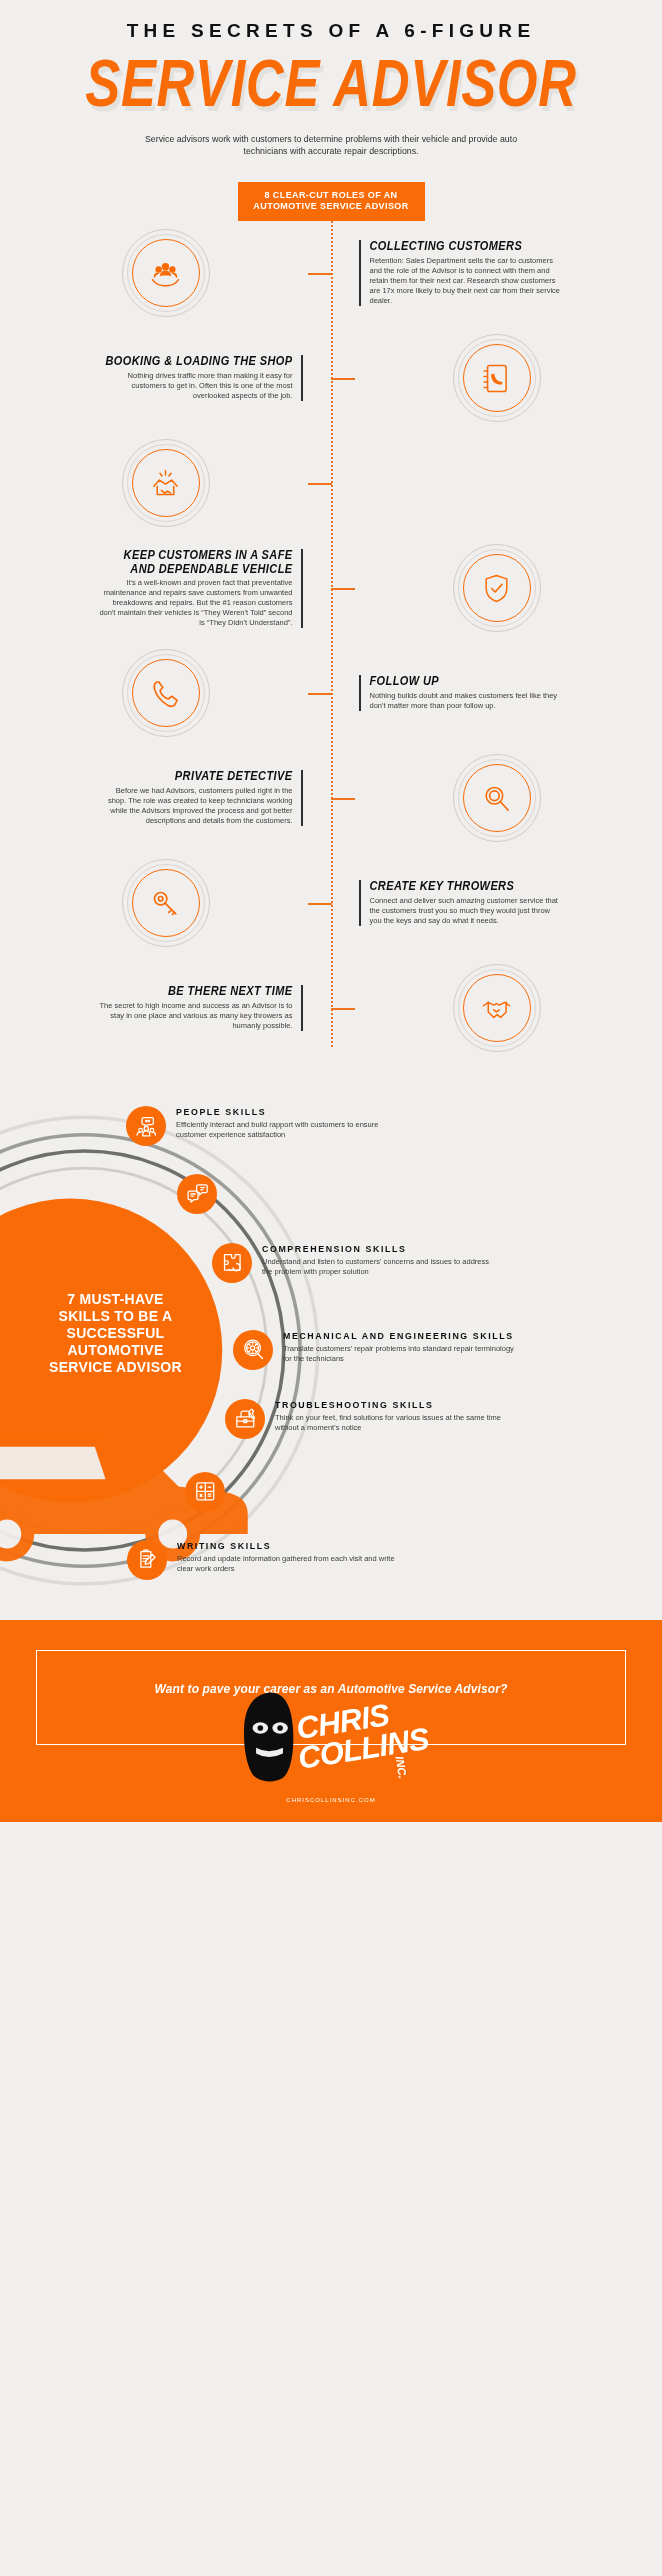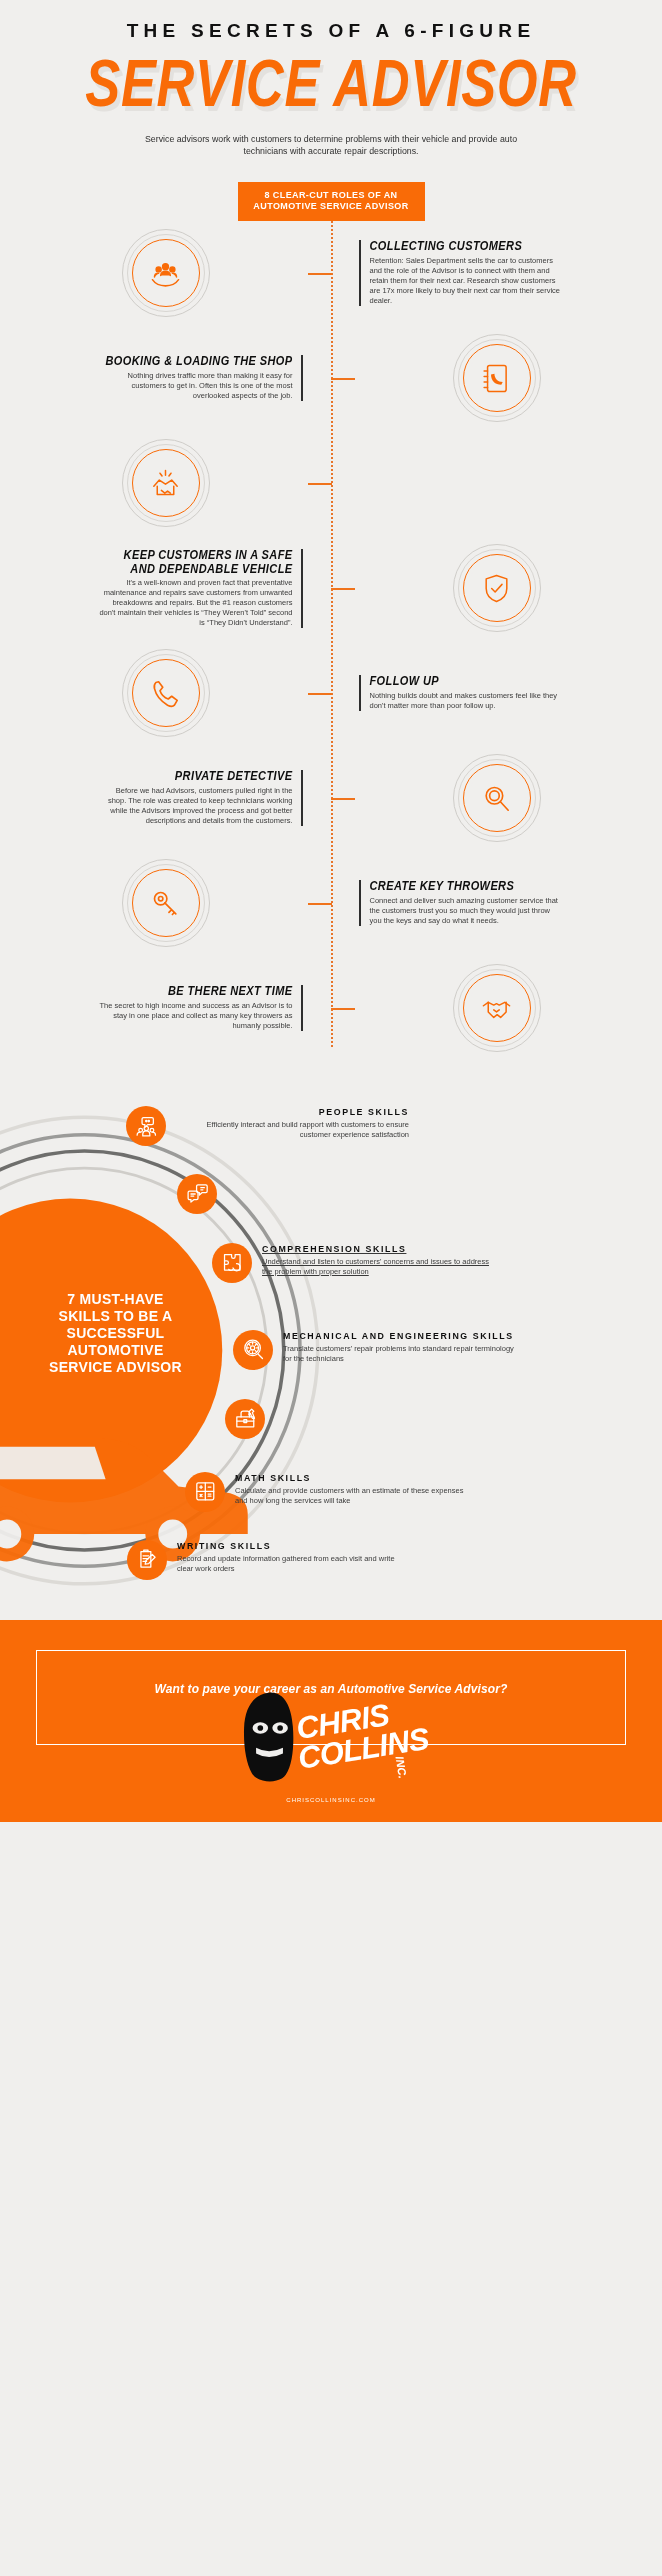--- a/index.html
+++ b/index.html
@@ -388,21 +388,21 @@
             <div class="role-title">CREATE KEY THROWERS</div>
             <div class="role-body">Connect and deliver such amazing customer service that the customers trust you so much they would just throw you the keys and say do what it needs.</div>
           </div>
         </div>
       </div>
       <div class="role left-text">
         <div class="connector"></div>
         <div class="half txt">
           <div class="txtblock">
             <div class="role-title">BE THERE NEXT TIME</div>
-            <div class="role-body">The secret to high income and success as an Advisor is to stay in one place and collect as many key throwers as humanly possible.</div>
+            <div class="role-body">The secret to high income and success as an Advisor is to stay in one place and various as many key throwers as humanly possible.</div>
           </div>
         </div>
         <div class="half icon">
           <div class="ringwrap">
             <div class="ring r1"></div>
             <div class="ring r2"></div>
             <div class="ring r3"></div>
             <div class="circ-inner">
               <svg viewBox="0 0 48 48">
                 <g fill="none" stroke="#f96b07" stroke-width="2.2" stroke-linecap="round" stroke-linejoin="round">
@@ -434,21 +434,21 @@
       </g>
     </svg>
     <div class="skills-title">
       <div>7 MUST-HAVE</div>
       <div>SKILLS TO BE A</div>
       <div>SUCCESSFUL</div>
       <div>AUTOMOTIVE</div>
       <div>SERVICE ADVISOR</div>
     </div>
     <div id="skills-list">
-        <div class="skill-row" style="left: 126px; top: 24px; text-align: right;">
+        <div class="skill-row" style="left: 126px; top: 24px;">
           <div class="skill-dot">
             <svg viewBox="0 0 32 32">
               <g fill="none" stroke="#ffffff" stroke-width="1.8" stroke-linecap="round" stroke-linejoin="round">
                 <path d="M12 5h12a2 2 0 012 2v6a2 2 0 01-2 2h-6l-4 4v-4h-2a2 2 0 01-2-2V7a2 2 0 012-2z"></path>
                 <circle cx="16" cy="10" r="1"></circle>
                 <circle cx="19.5" cy="10" r="1"></circle>
                 <circle cx="16" cy="20.5" r="3"></circle>
                 <circle cx="8" cy="23" r="2.6"></circle>
                 <circle cx="24" cy="23" r="2.6"></circle>
                 <path d="M11 29c0-2.8 2.2-5 5-5s5 2.2 5 5v2h-10z"></path>
@@ -467,21 +467,21 @@
             <svg viewBox="0 0 32 32">
               <g fill="none" stroke="#ffffff" stroke-width="1.8" stroke-linecap="round" stroke-linejoin="round">
                 <path d="M17 4h11a2 2 0 012 2v7a2 2 0 01-2 2h-5l-4 3.5V15h-2a2 2 0 01-2-2V6a2 2 0 012-2z"></path>
                 <path d="M21 8h5M21 11h3"></path>
                 <path d="M5 13h10a2 2 0 012 2v8a2 2 0 01-2 2h-4l-4 3.5V25H5a2 2 0 01-2-2v-8a2 2 0 012-2z"></path>
                 <path d="M7 17h6M7 20h4"></path>
               </g>
             </svg>
           </div>
         </div>
-        <div class="skill-row" style="left: 212px; top: 161px; text-decoration: underline;">
+        <div class="skill-row" style="left: 212px; top: 161px;">
           <div class="skill-dot">
             <svg viewBox="0 0 32 32">
               <g fill="none" stroke="#ffffff" stroke-width="1.8" stroke-linecap="round" stroke-linejoin="round">
                 <path d="M5 5h10v3a2.5 2.5 0 005 0V5h7v22H5z"></path>
                 <path d="M5 14h3a2.5 2.5 0 010 5H5"></path>
                 <path d="M22 18c3 0 5 2 5 5s-2 5-5 5-4-2-5-4"></path>
                 <path d="M17 26c-2 2-5 2-6 0"></path>
               </g>
             </svg>
           </div>
@@ -511,38 +511,38 @@
           <div class="skill-dot">
             <svg viewBox="0 0 32 32">
               <g fill="none" stroke="#ffffff" stroke-width="1.8" stroke-linecap="round" stroke-linejoin="round">
                 <path d="M4 14h24v14H4z"></path>
                 <path d="M10 14V9a3 3 0 013-3h6a3 3 0 013 3v5"></path>
                 <path d="M4 20h24"></path>
                 <path d="M14 18h4v4h-4z"></path>
                 <path d="M22 6l3-3 3 3-2 2 3 8h-3l-3-7-2 2z"></path>
               </g>
             </svg>
+          </div>
+          <div class="skill-txt">
+            <div class="skill-name">TROUBLESHOOTING SKILLS</div>
+            <div class="skill-desc">Think on your feet, find solutions for various issues at the same time without a moment's notice</div>
           </div>
         </div>
         <div class="skill-row" style="left: 185px; top: 390px;">
           <div class="skill-dot">
             <svg viewBox="0 0 32 32">
               <g fill="none" stroke="#ffffff" stroke-width="1.8" stroke-linecap="round" stroke-linejoin="round">
                 <rect x="4" y="4" width="24" height="24" rx="2"></rect>
                 <path d="M16 4v24M4 16h24"></path>
                 <path d="M8 10h4M10 8v4"></path>
                 <path d="M20 10h4"></path>
                 <path d="M8.6 20.6l2.8 2.8M11.4 20.6l-2.8 2.8"></path>
                 <path d="M20 20h4M20 23h4"></path>
               </g>
             </svg>
-          </div>
-          <div class="skill-txt">
-            <div class="skill-name">MATH SKILLS</div>
-            <div class="skill-desc">Calculate and provide customers with an estimate of these expenses and how long the services will take</div>
           </div>
         </div>
         <div class="skill-row" style="left: 127px; top: 458px;">
           <div class="skill-dot">
             <svg viewBox="0 0 32 32">
               <g fill="none" stroke="#ffffff" stroke-width="1.8" stroke-linecap="round" stroke-linejoin="round">
                 <path d="M7 5h14v22H7z"></path>
                 <path d="M11 5V3h6v2"></path>
                 <path d="M10 11h8M10 15h8M10 19h5"></path>
                 <path d="M23 9l4 4-9 9-5 1 1-5z"></path>

